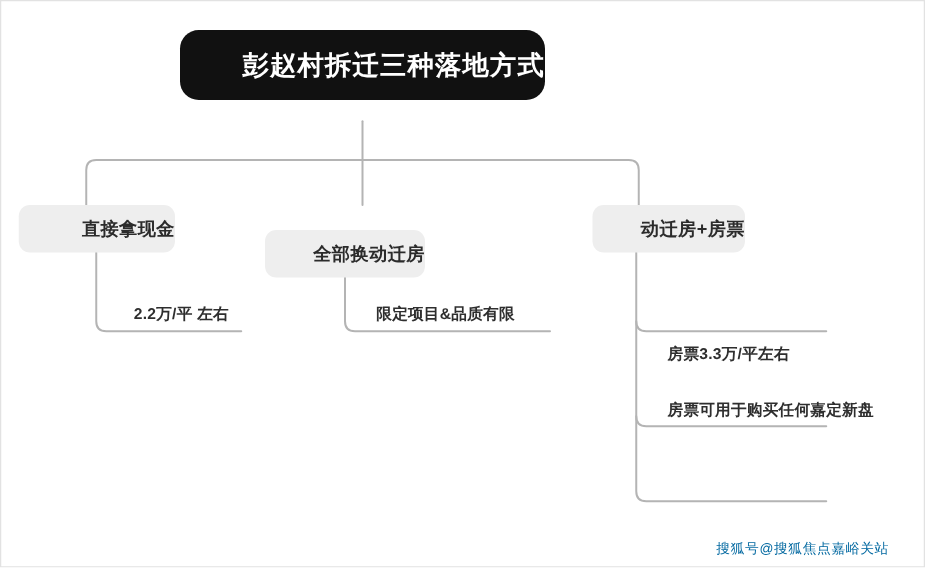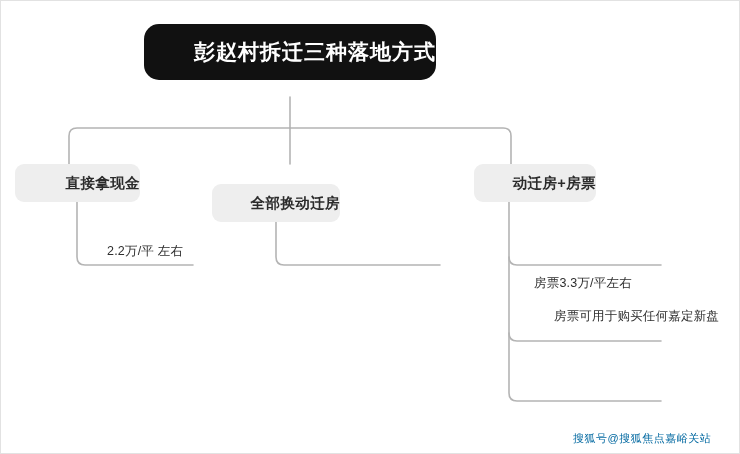--- a/index.html
+++ b/index.html
@@ -47,21 +47,21 @@
     background: #eeeeee;
     color: #2b2b2b;
     border-radius: 9px;
     font-size: 14.5px;
     font-weight: 600;
     letter-spacing: 0.4px;
   }
   .leaf-node {
     color: #2e2e2e;
     font-size: 12.5px;
-    font-weight: 400;
+    font-weight: 700;
     letter-spacing: 0.2px;
     background: transparent;
     justify-content: flex-start;
   }
   .watermark {
     position: absolute;
     font-size: 11px;
     color: #0369a1;
     letter-spacing: 0.5px;
     white-space: nowrap;
@@ -98,28 +98,31 @@
   <div class="node branch-node" style="left:14px; top:163px; width:125px; height:38px;">
     <span>直接拿现金</span>
   </div>
   <div class="node leaf-node" style="left:106px; top:239px; width:180px; height:22px;">
     <span>2.2万/平 左右</span>
   </div>
 
   <div class="node branch-node" style="left:211px; top:163px; width:128px; height:38px;margin-top:20px;">
     <span>全部换动迁房</span>
   </div>
+  <div class="node leaf-node" style="left:300px; top:239px; width:200px; height:22px;">
+    <span>限定项目&amp;品质有限</span>
+  </div>
 
   <div class="node branch-node" style="left:449px; top:163px; width:122px; height:38px;margin-left:24px;">
     <span>动迁房+房票</span>
   </div>
   <div class="node leaf-node" style="left:533px; top:239px; width:200px; height:22px;margin-top:32px;">
     <span>房票3.3万/平左右</span>
   </div>
-  <div class="node leaf-node" style="left:533px; top:304px; width:205px; height:22px;justify-content:center;">
+  <div class="node leaf-node" style="left:533px; top:316px; width:205px; height:22px;">
     <span>房票可用于购买任何嘉定新盘</span>
   </div>
 
   <div class="watermark" style="left:572px; top:430px;">
     <span>搜狐号@搜狐焦点嘉峪关站</span>
   </div>
 
 </div>
 
 </body></html>

